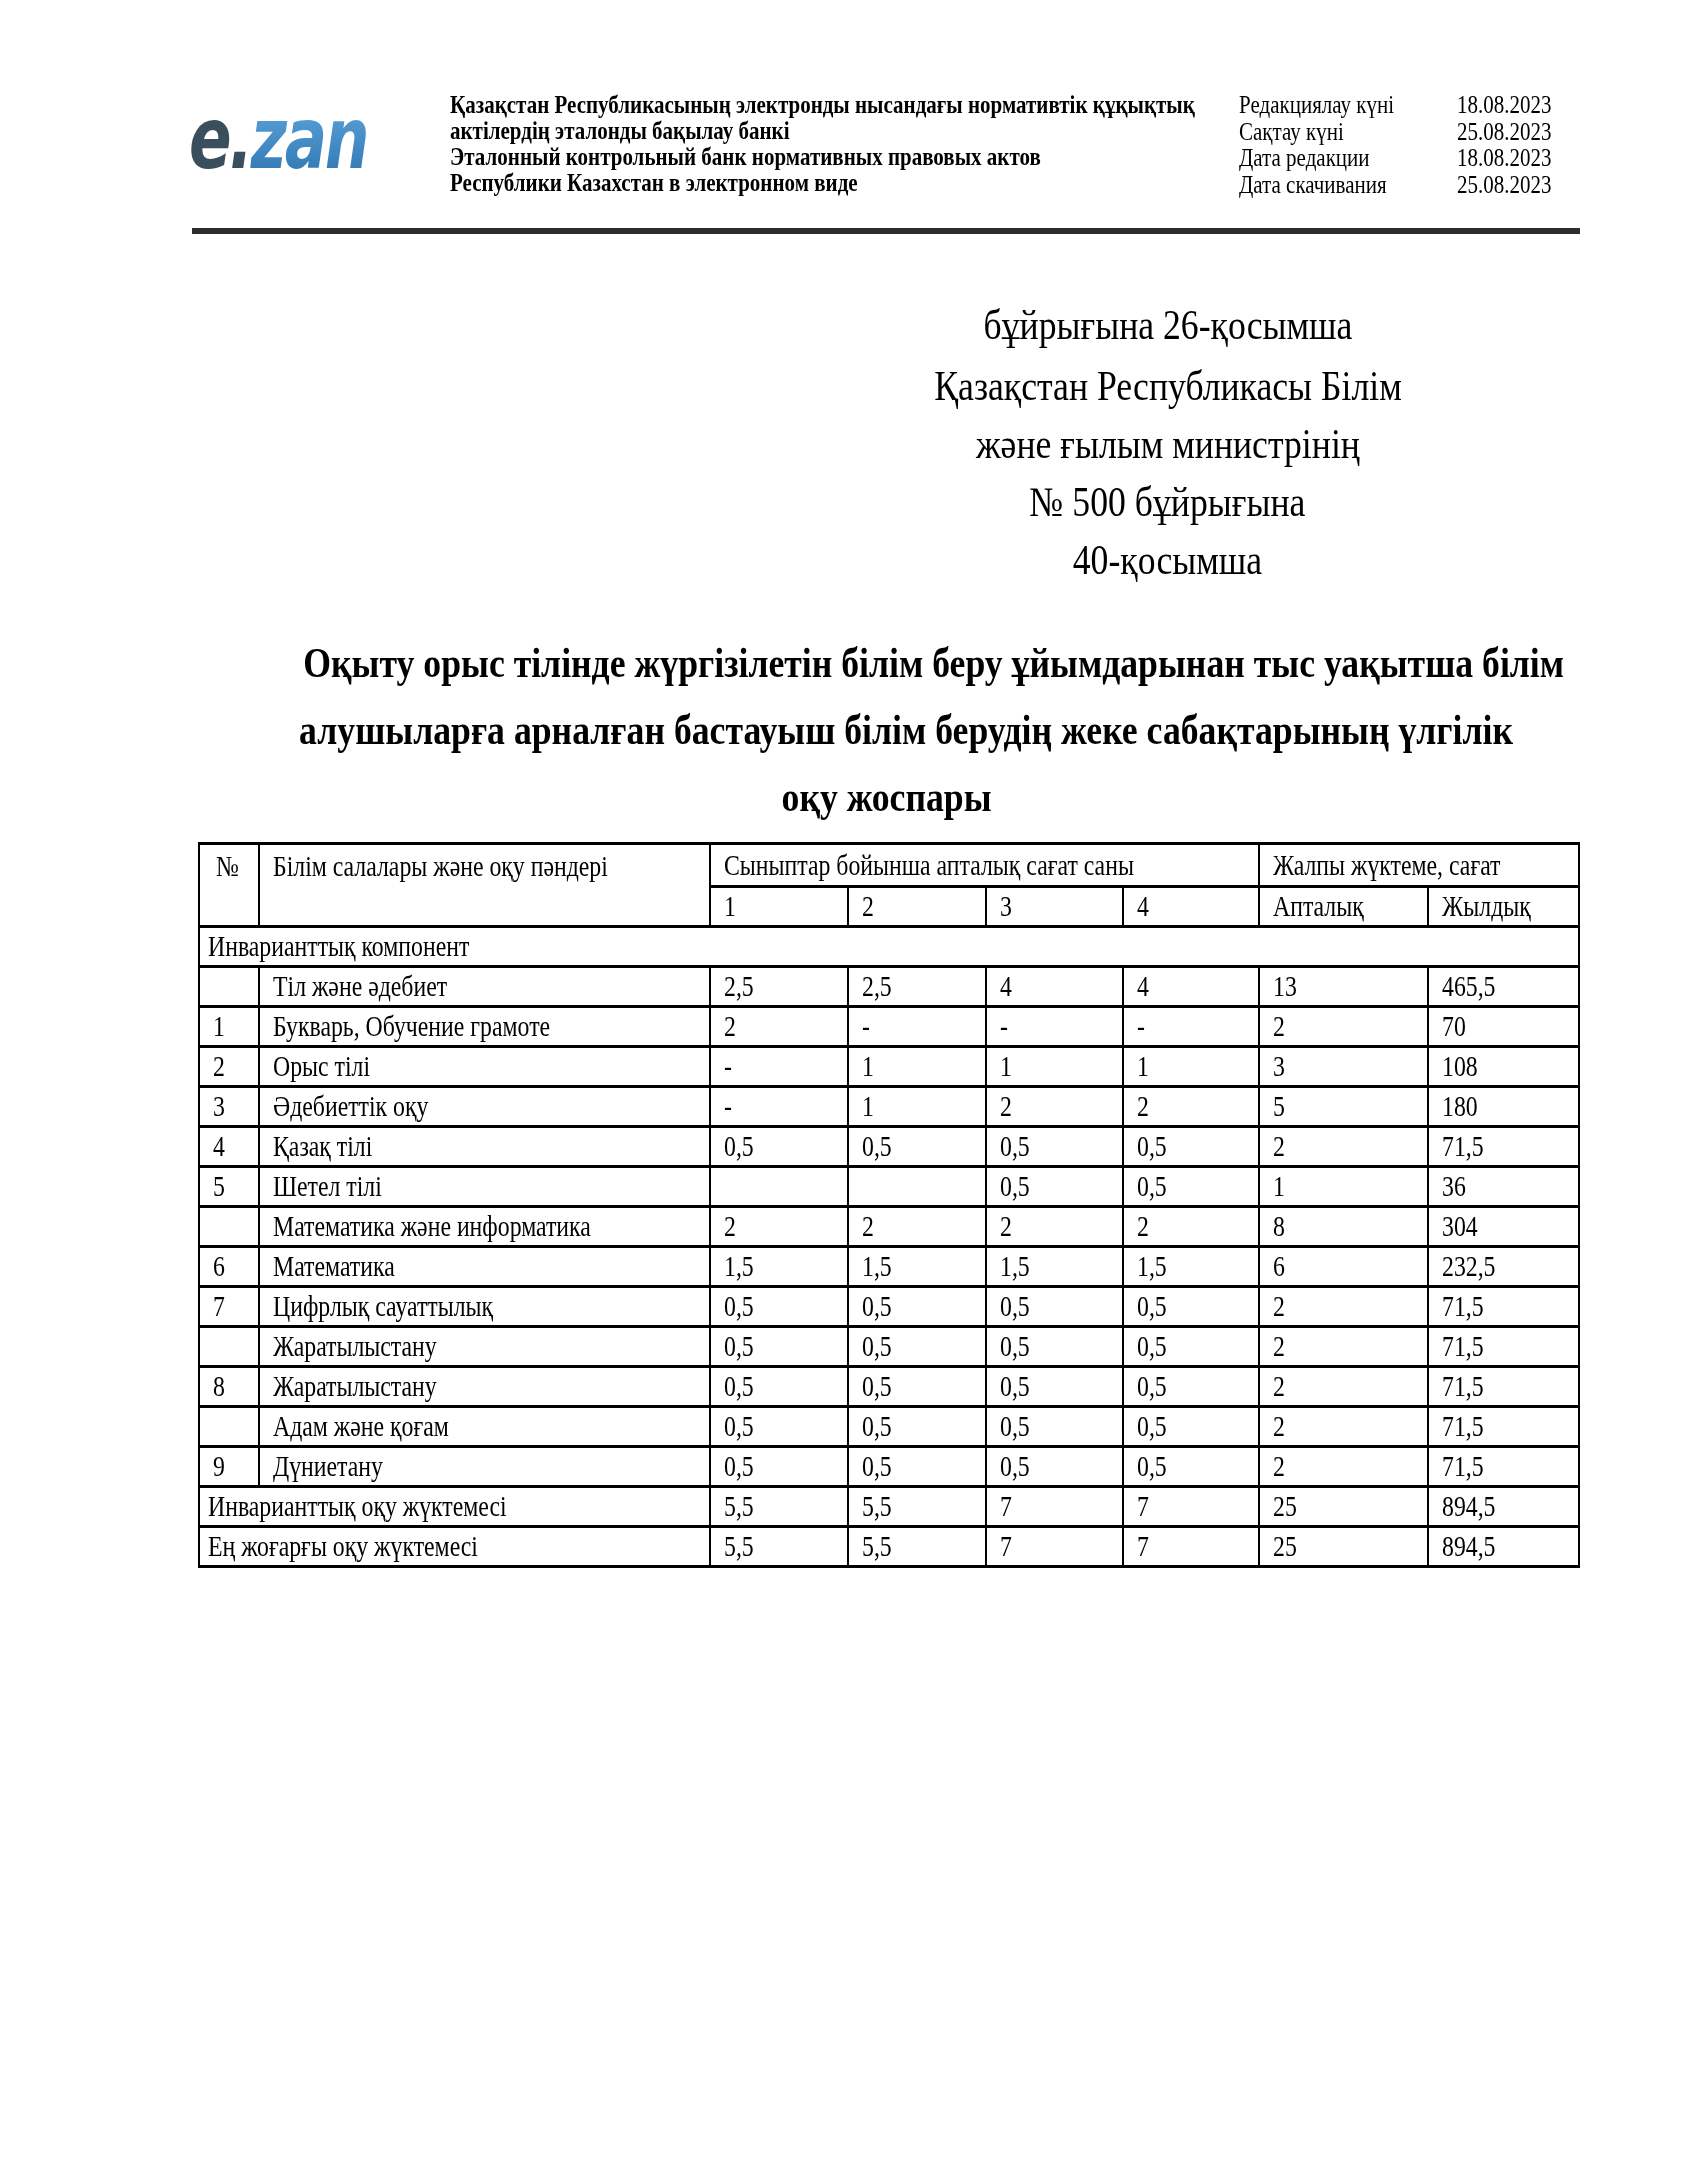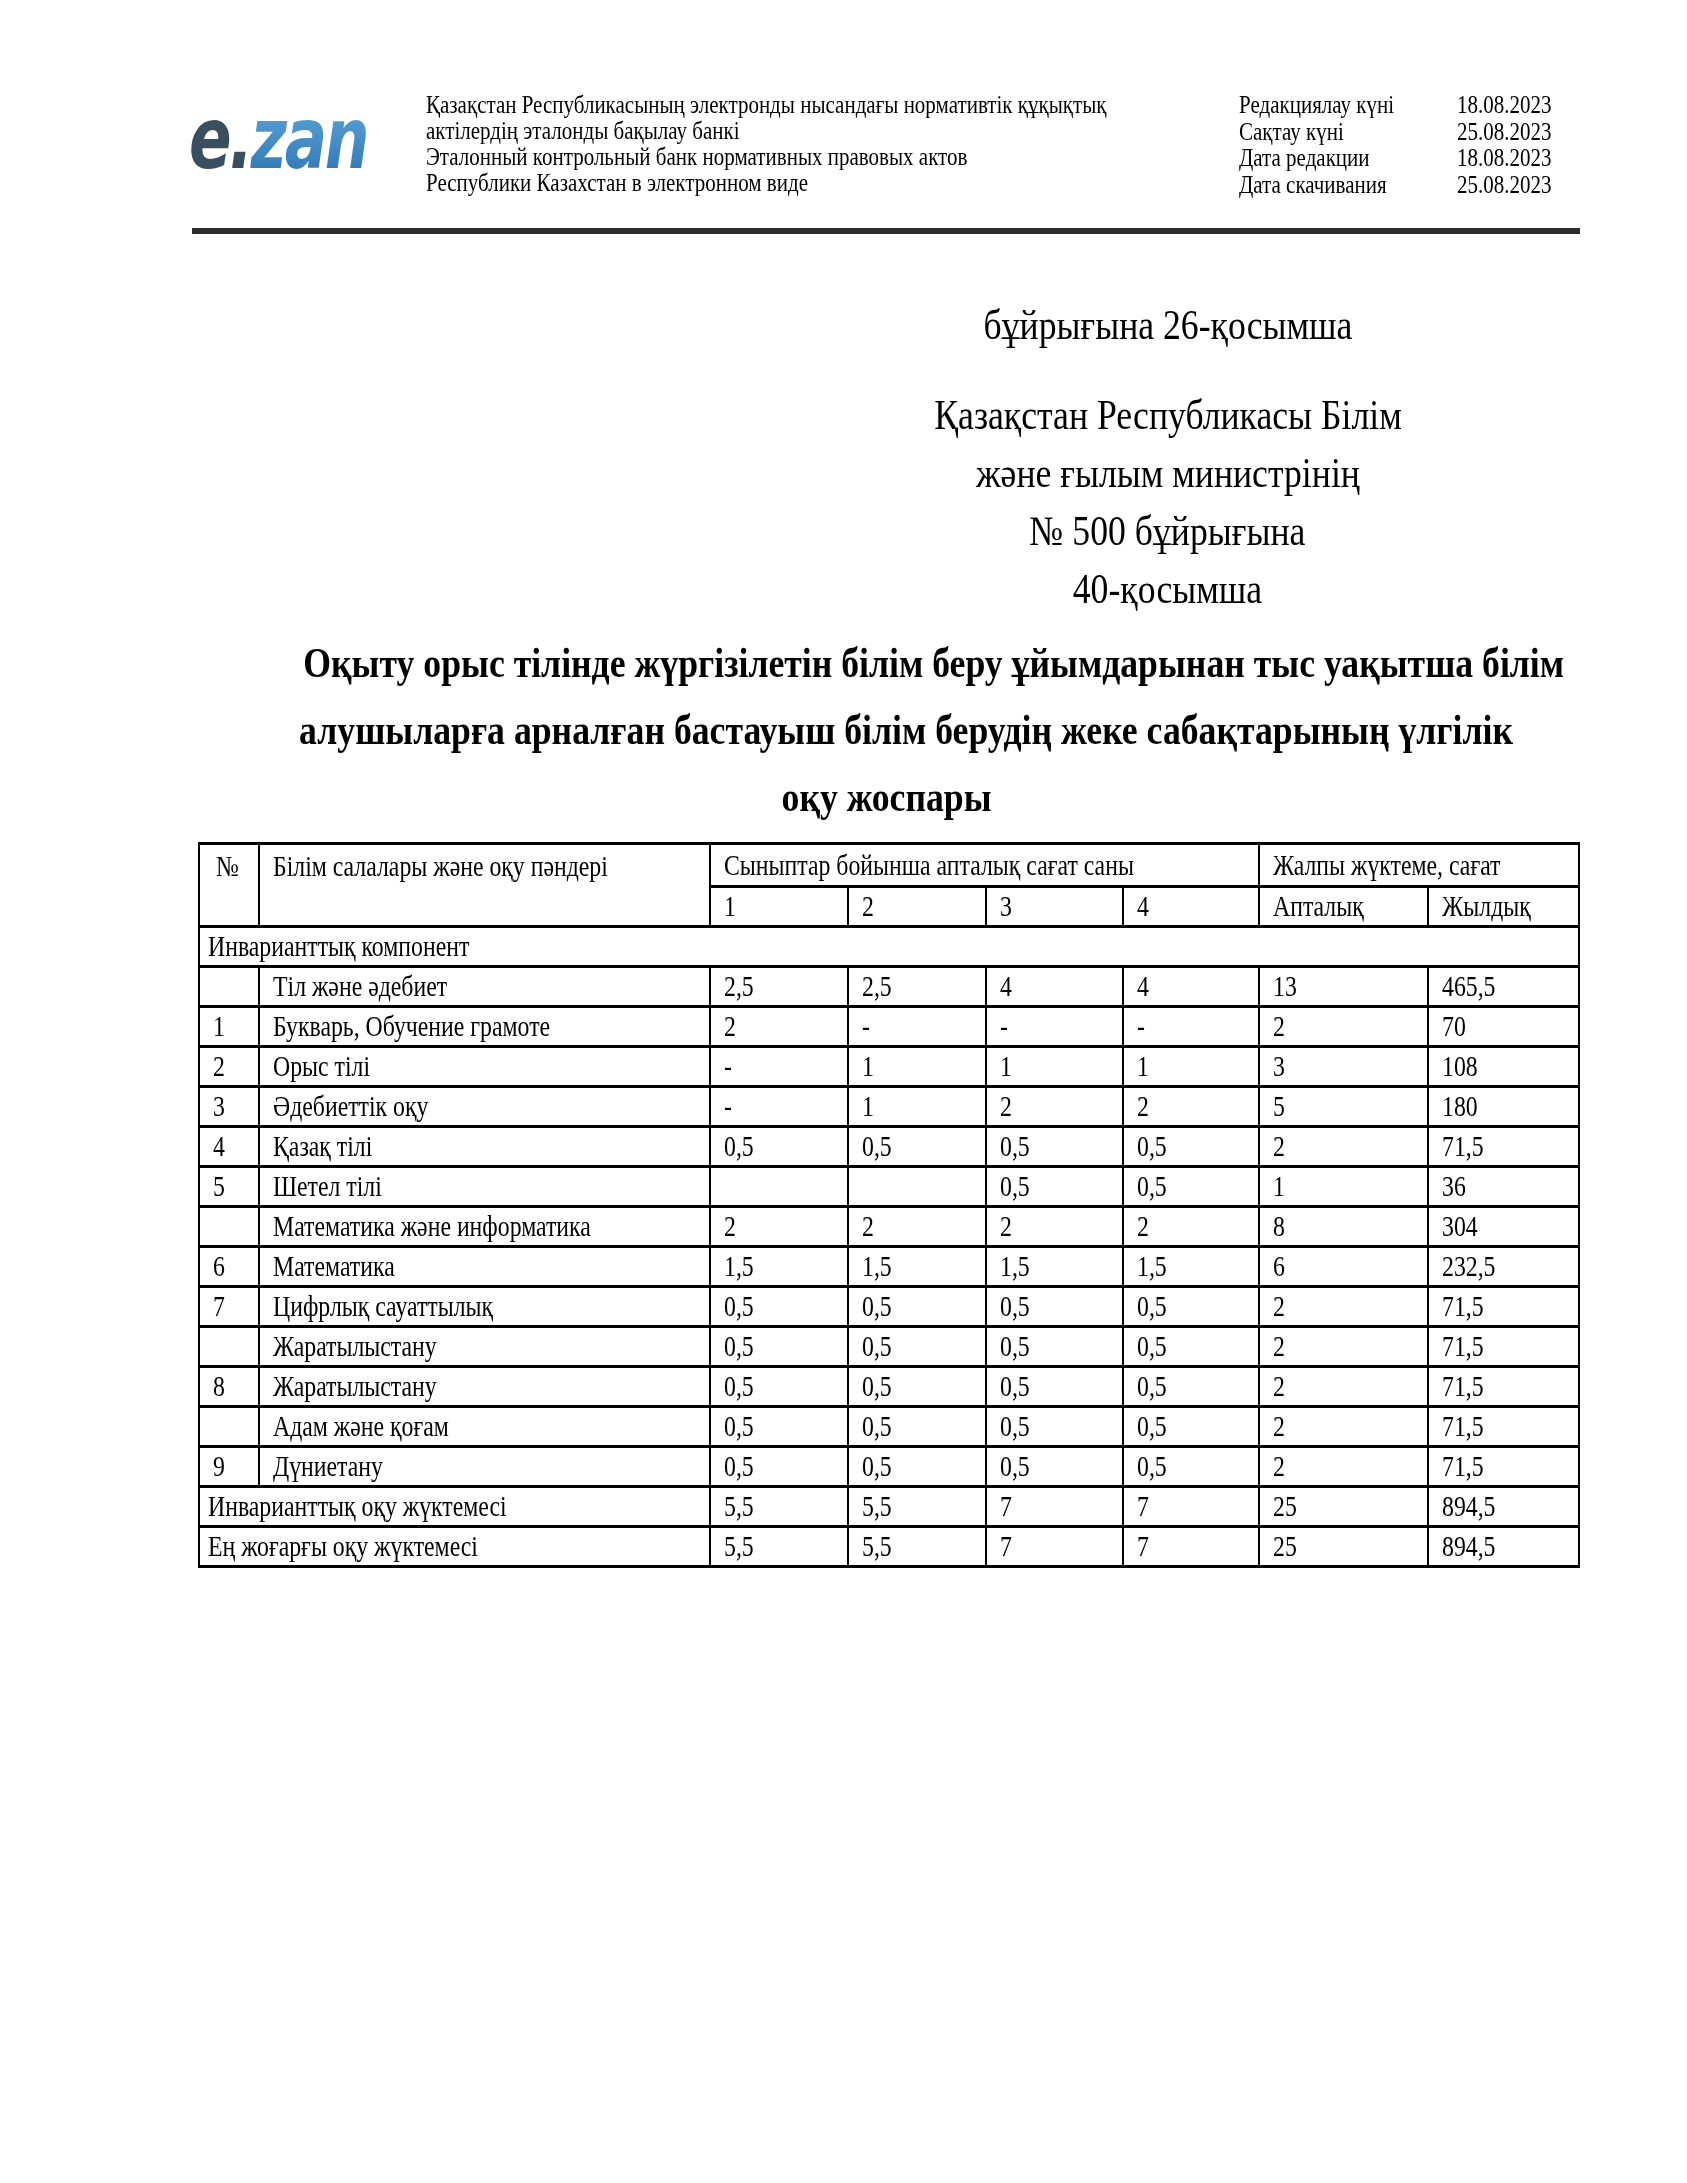--- a/index.html
+++ b/index.html
@@ -13,30 +13,30 @@
 
   
   .logo{position:absolute;left:189px;top:95px;
         font-family:"DejaVu Sans",sans-serif;font-style:italic;font-weight:bold;
         font-size:86px;line-height:1;letter-spacing:-3.3px;
         transform:scaleX(0.73);transform-origin:0 0;white-space:nowrap;}
   .logo-zan{color:#3079b6;}
   @supports ((-webkit-background-clip:text) or (background-clip:text)){
     .logo-zan{-webkit-background-clip:text;background-clip:text;color:transparent;}
   }
-  .bank{position:absolute;left:426px;top:92px;font-size:25px;line-height:26px;}
+  .bank{position:absolute;left:450px;top:92px;font-size:25px;line-height:26px;font-weight:bold;}
   .bank .line{white-space:nowrap;}
   .dates{position:absolute;left:1239px;top:92px;font-size:25px;}
   .date-row{display:flex;line-height:26.5px;}
   .date-label{width:218px;flex:0 0 218px;}
   .rule{position:absolute;left:192px;top:228px;width:1388px;height:6px;background:#2d2d2d;}
 
   
   .appendix{position:absolute;left:754px;top:296px;width:827px;text-align:center;font-size:42px;}
-  .appendix-first{line-height:58px;margin-bottom:32px;}
+  .appendix-first{line-height:58px;margin-bottom:3px;}
   .appendix .line{line-height:58px;}
 
   
   .title{position:absolute;left:192px;top:630px;width:1389px;text-align:center;
          font-weight:bold;font-size:42px;}
   .title .line{line-height:67px;}
 
   
   .plan-table{position:absolute;left:198px;top:842px;width:1379px;
               border-collapse:collapse;table-layout:fixed;font-size:29px;}

